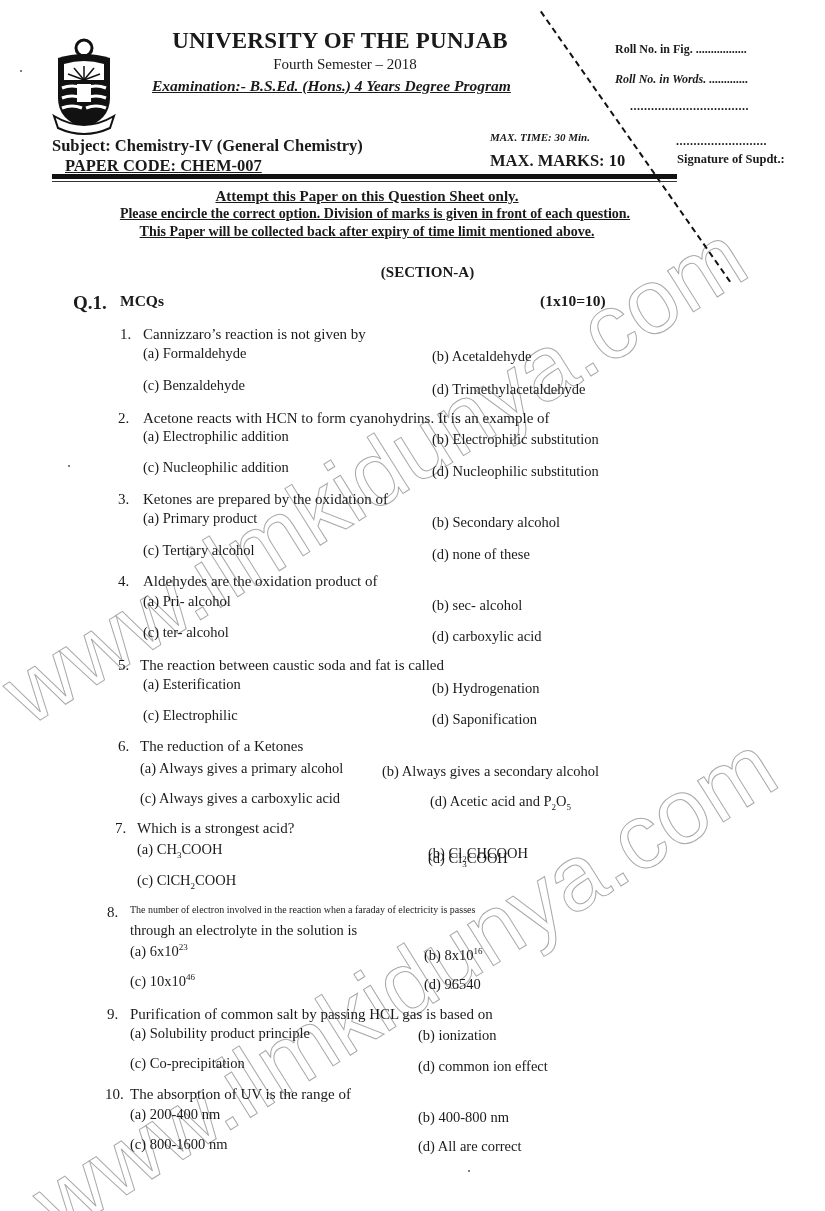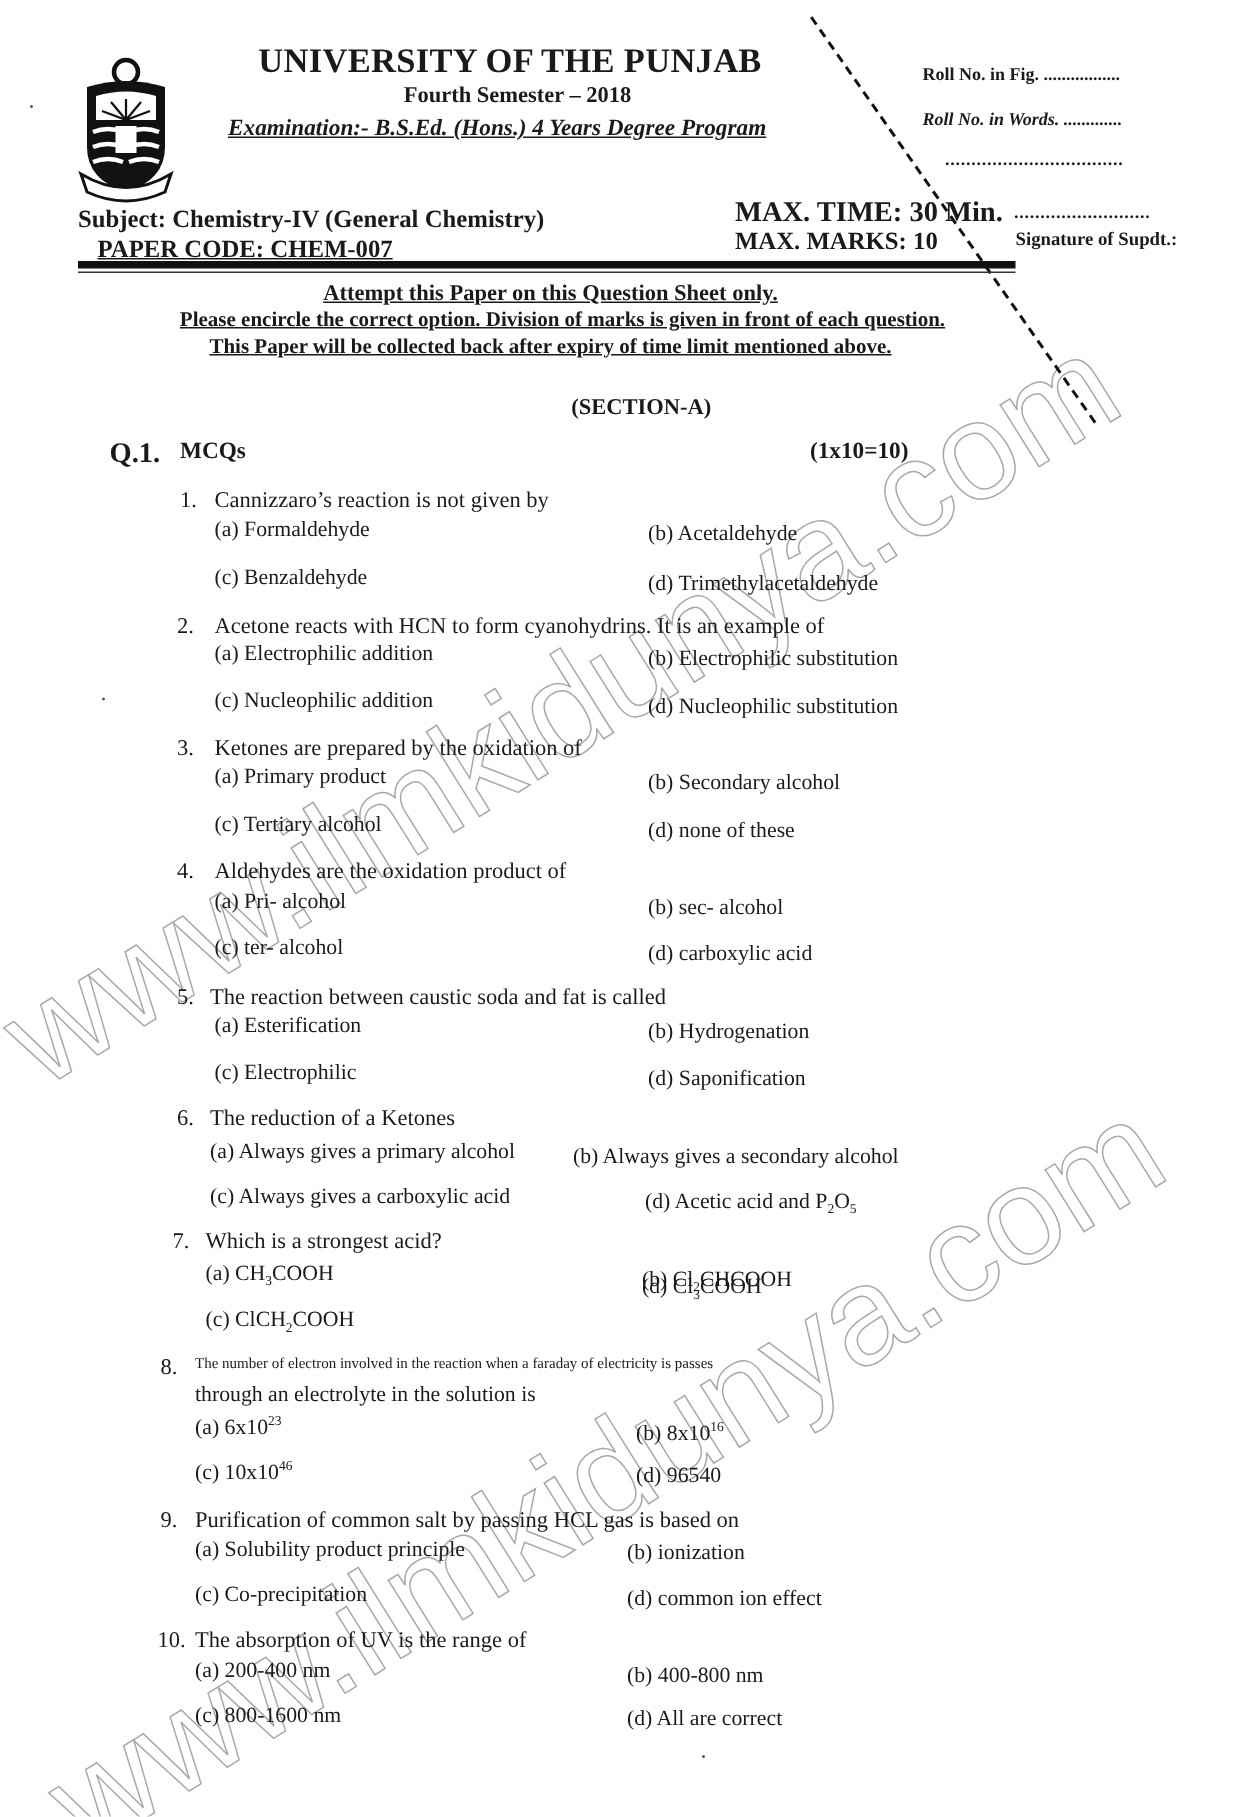--- a/index.html
+++ b/index.html
@@ -6,30 +6,30 @@
     body {
       width: 825px; height: 1211px; background: #ffffff; position: relative; overflow: hidden;
       font-family: "Liberation Serif", "DejaVu Serif", serif; color: #1a1a1a;
     }
     .abs { position: absolute; }
     
     .logo { left: 52px; top: 36px; width: 64px; height: 100px; }
     .uni-title { left: 0; top: 28px; width: 640px; text-align: center; padding-left: 40px; box-sizing: border-box;
       font-weight: bold; font-size: 23px; letter-spacing: 0.2px; }
     .semester { left: 0; top: 56px; width: 640px; text-align: center; padding-left: 50px; box-sizing: border-box;
-      font-weight: bold; font-size: 15px; }
+      font-weight: normal; font-size: 15px; }
     .exam { left: 152px; top: 77px; font-weight: bold; font-style: italic; font-size: 15.5px; text-decoration: underline; }
     .roll-fig { left: 615px; top: 42px; font-weight: bold; font-size: 12px; }
     .roll-words { left: 615px; top: 72px; font-weight: bold; font-style: italic; font-size: 12px; }
     .roll-line { left: 630px; top: 99px; font-weight: bold; font-size: 12px; letter-spacing: 0.5px; }
     .sig-dots { left: 676px; top: 134px; font-weight: bold; font-size: 12px; letter-spacing: 0.5px; }
     .sig-label { left: 677px; top: 152px; font-weight: bold; font-size: 12.5px; }
     .subject { left: 52px; top: 136px; font-weight: bold; font-size: 16.5px; }
     .paper-code { left: 52px; top: 156px; font-weight: bold; font-size: 16.5px; text-decoration: underline; margin-left: 13px; }
-    .max-time { left: 490px; top: 131px; font-weight: bold; font-size: 19px; }
+    .max-time { left: 490px; top: 131px; font-weight: bold; font-size: 11px; font-style: italic; }
     .max-marks { left: 490px; top: 151px; font-weight: bold; font-size: 16.5px; }
     .thick-rule { left: 52px; top: 174px; width: 625px; height: 5px; background: #111; }
     .thin-rule { left: 52px; top: 181px; width: 625px; height: 1px; background: #333; }
     .cut-line { left: 540px; top: 12px; width: 2px; height: 330px; border-left: 2.5px dashed #111;
       transform-origin: top left; transform: rotate(-35deg); }
     
     .instr { left: 0; width: 654px; text-align: center; font-weight: bold; text-decoration: underline; }
     .instr1 { top: 188px; font-size: 15px; padding-left: 80px; box-sizing: border-box; }
     .instr2 { top: 206px; font-size: 14px; padding-left: 96px; box-sizing: border-box; }
     .instr3 { top: 224px; font-size: 14px; padding-left: 80px; box-sizing: border-box; }

